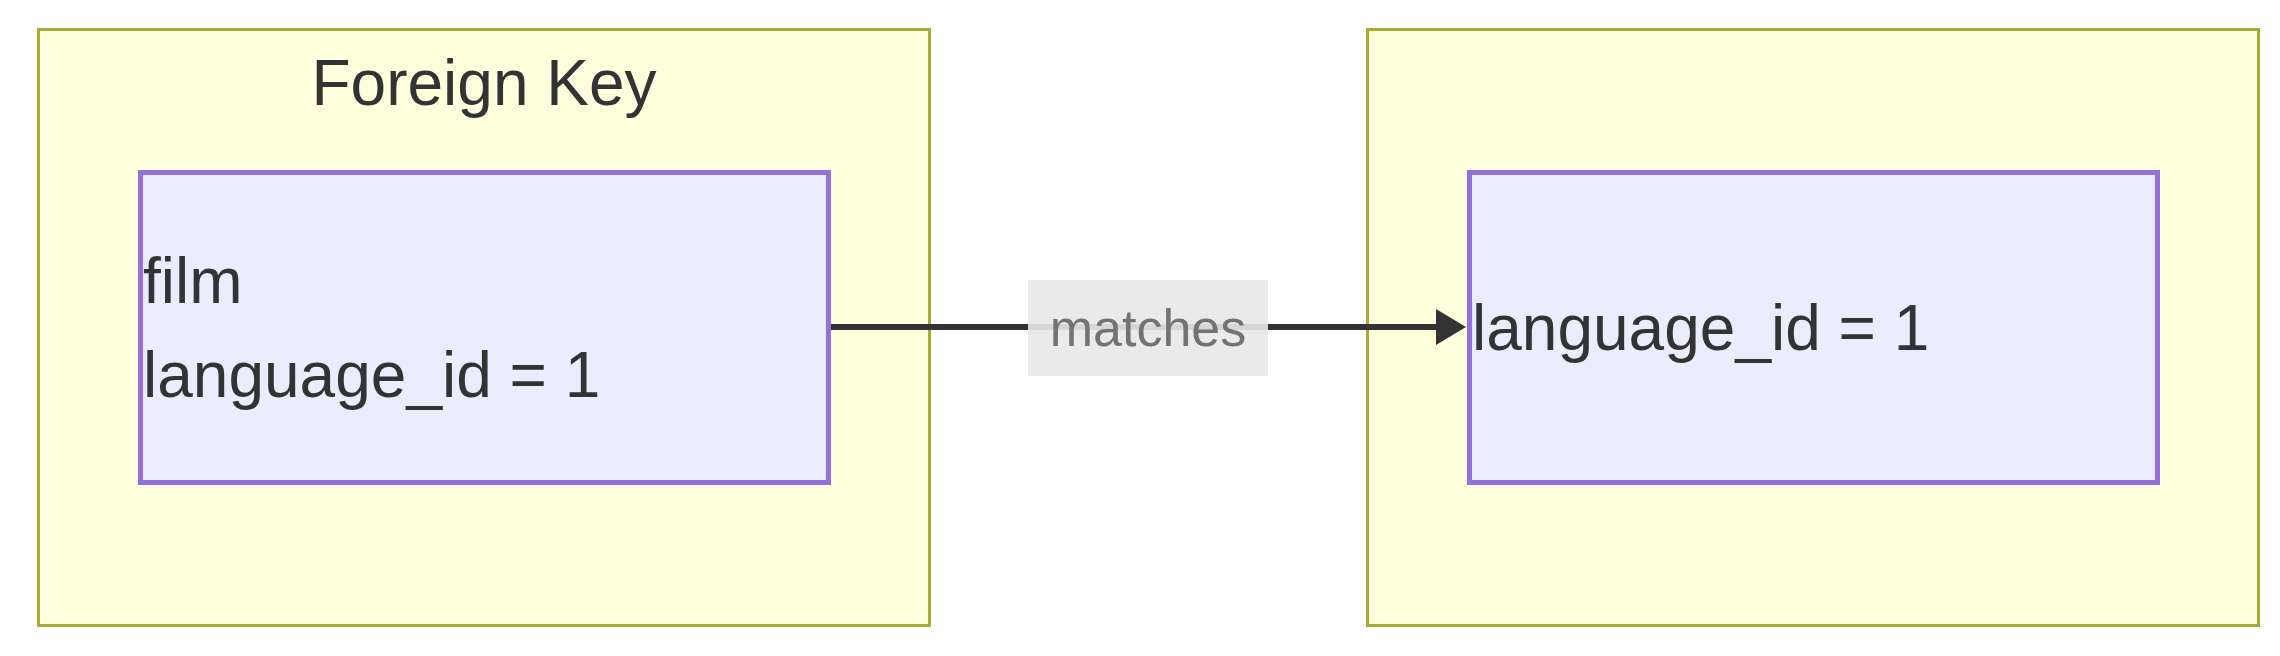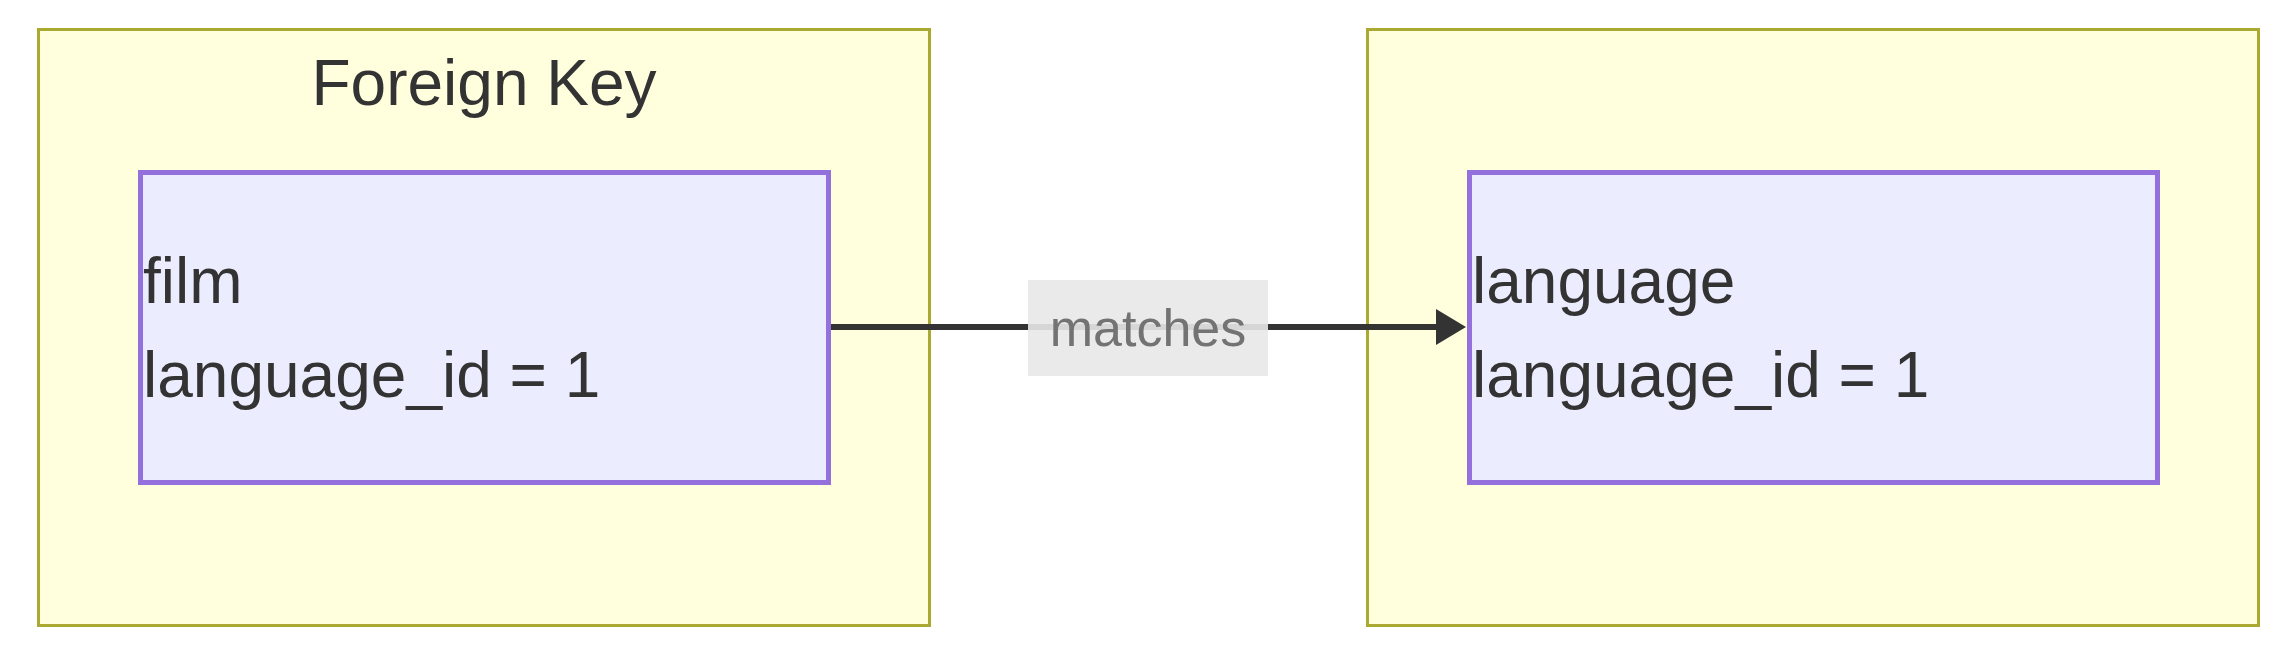--- a/index.html
+++ b/index.html
@@ -111,21 +111,20 @@
   <section class="cluster cluster-left">
     <div class="cluster-title">Foreign Key</div>
     <div class="node">
       <div class="node-line">film</div>
       <div class="node-line">language_id = 1</div>
     </div>
   </section>
 
   <section class="cluster cluster-right">
     <div class="node">
-      <div class="node-line">language</div>
       <div class="node-line">language_id = 1</div>
     </div>
   </section>
 
   <div class="edge-line"></div>
   <div class="edge-arrowhead"></div>
   <div class="edge-label">
     <span>matches</span>
   </div>
 

